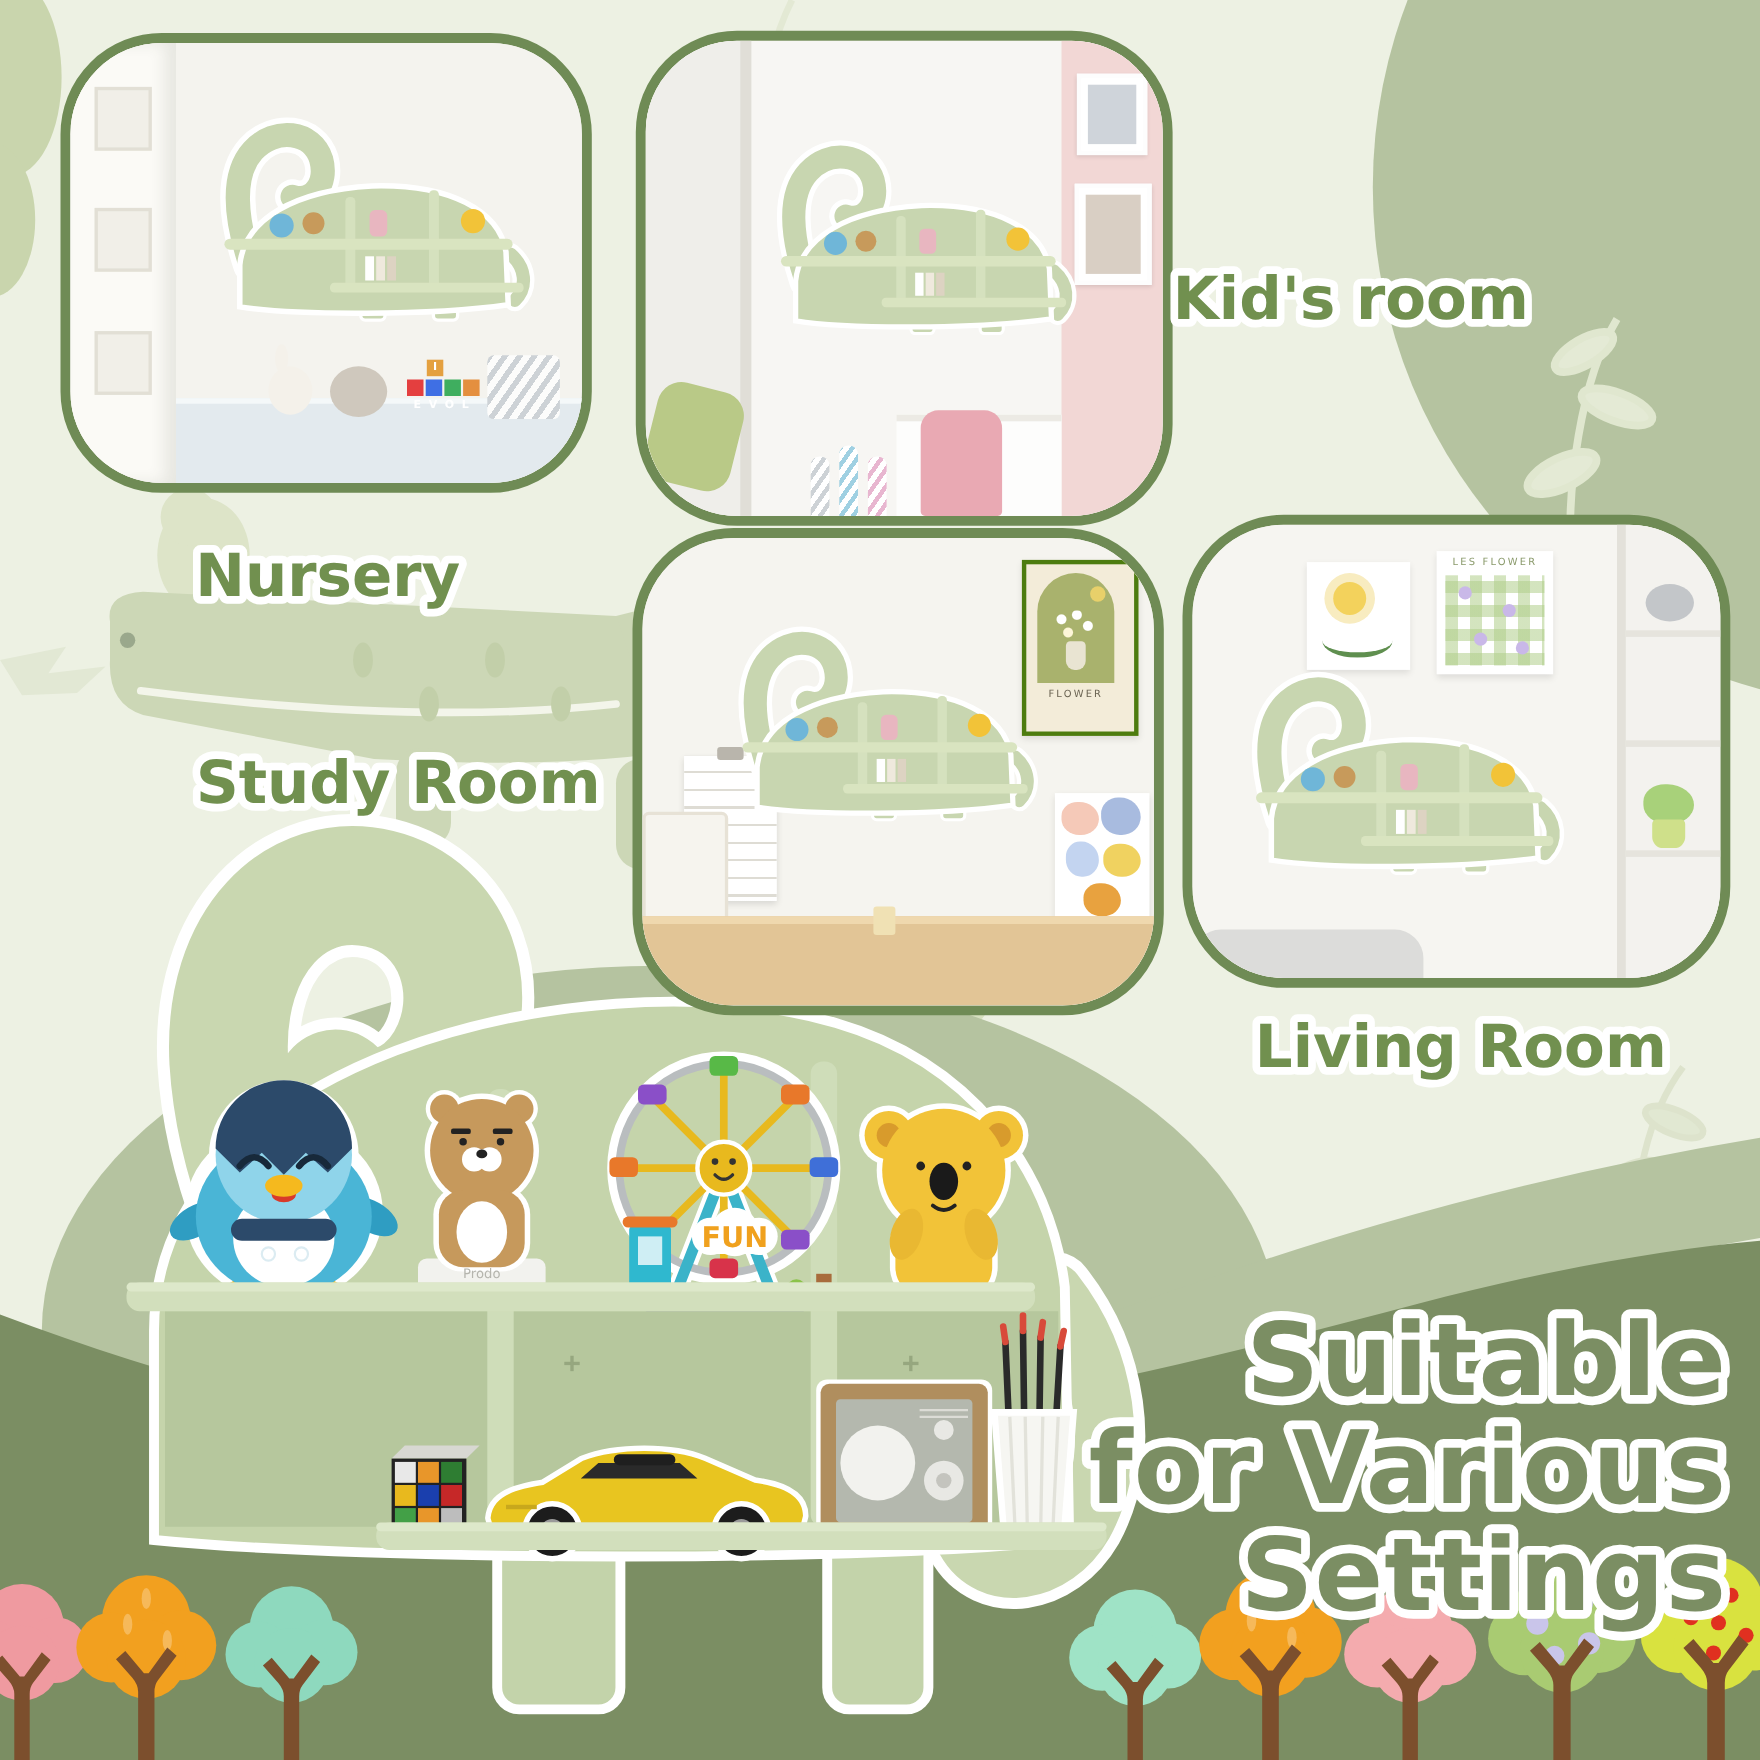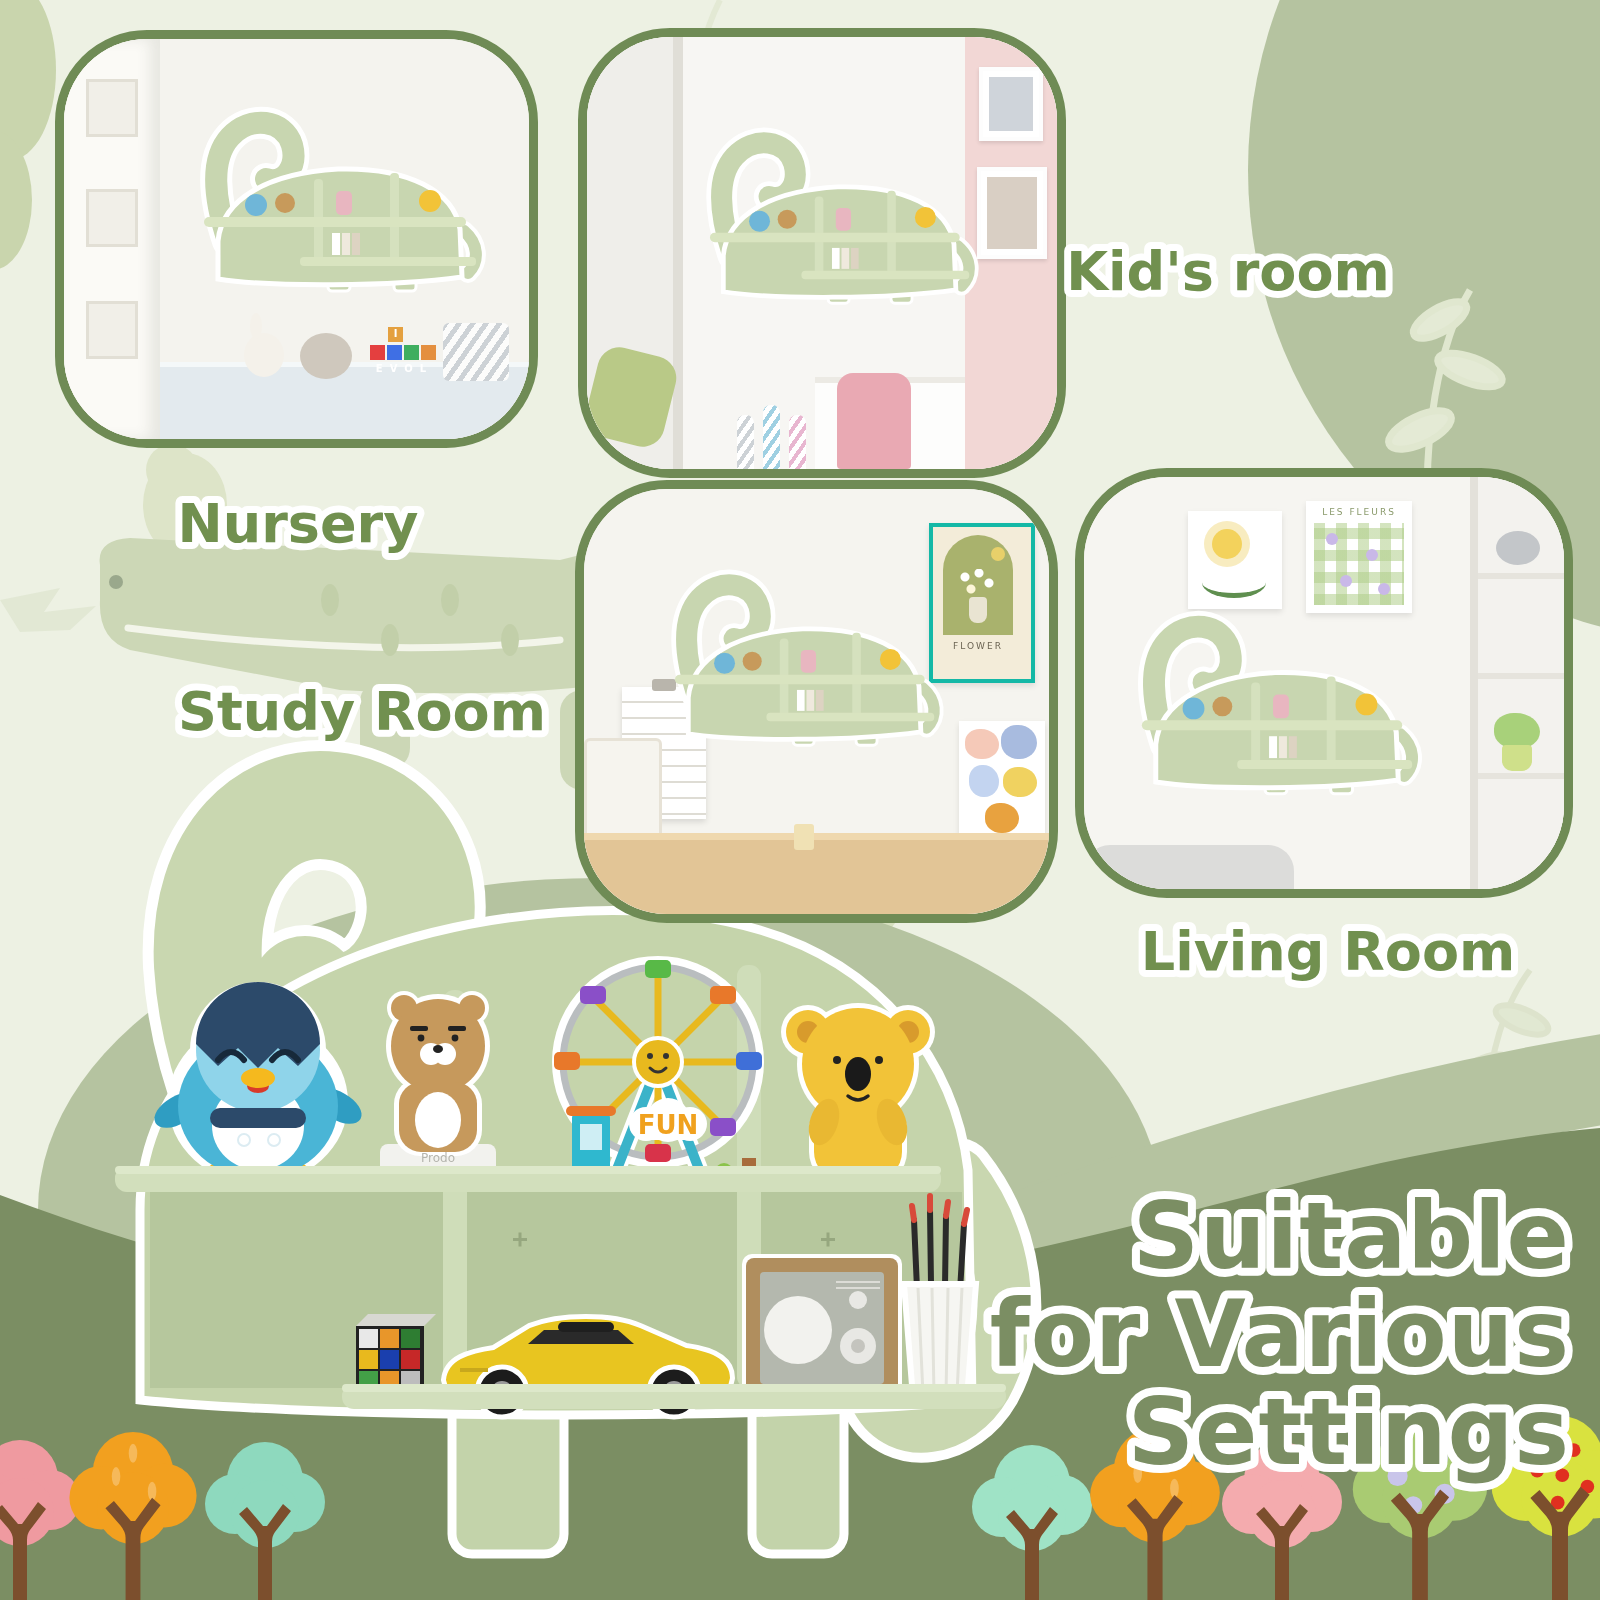--- a/index.html
+++ b/index.html
@@ -36,21 +36,21 @@
   .kid-desk{right:92px;bottom:0;width:150px;height:86px;background:#fdfdfc;border-top:6px solid #eceae4;}
   .kid-chair{right:146px;bottom:0;width:74px;height:96px;background:#e9a9b3;border-radius:16px 16px 4px 4px;}
   .kid-pillow{left:4px;bottom:26px;width:80px;height:92px;background:#b9c987;border-radius:22px;transform:rotate(14deg);}
   .roll{bottom:0;width:17px;height:54px;border-radius:8px 8px 0 0;}
 
   
   .stu-wall{left:0;top:0;right:0;bottom:0;background:#f5f4ef;}
   .stu-clip{left:38px;top:198px;width:84px;height:132px;background:#fff;box-shadow:0 3px 6px rgba(0,0,0,.12);
     background-image:repeating-linear-gradient(#fff 0 14px,#dedcd4 14px 16px);}
   .stu-clip i{left:30px;top:-8px;width:24px;height:12px;background:#b9b5ac;border-radius:3px;}
-  .stu-poster{right:14px;top:34px;width:98px;height:152px;background:#f3ecd9;border:4px solid #14b8a6;box-shadow:0 3px 6px rgba(0,0,0,.1);}
+  .stu-poster{right:14px;top:20px;width:98px;height:152px;background:#f3ecd9;border:4px solid #4d7c0f;box-shadow:0 3px 6px rgba(0,0,0,.1);}
   .stu-arch{left:10px;top:8px;width:70px;height:100px;background:#a9b26d;border-radius:35px 35px 0 0;}
   .stu-poster small{left:0;top:114px;width:90px;text-align:center;font-size:9px;letter-spacing:2px;color:#6b6453;}
   .stu-art{right:4px;top:232px;width:86px;height:122px;background:#fff;box-shadow:0 3px 6px rgba(0,0,0,.1);}
   .blob{border-radius:45% 55% 50% 50%;}
   .stu-desk{left:0;right:0;bottom:0;height:74px;background:#e2c596;border-top:7px solid #efd8ae;}
   .stu-drawer{left:0;bottom:60px;width:72px;height:110px;background:#f6f4ee;border:3px solid #e7e2d6;border-radius:6px;}
 
   
   .liv-wall{left:0;top:0;right:0;bottom:0;background:#f6f5f1;}
   .liv-card1{left:104px;top:34px;width:94px;height:98px;background:#fff;box-shadow:0 3px 6px rgba(0,0,0,.1);}
@@ -537,21 +537,21 @@
     <div style="left:210px;bottom:64px;width:20px;height:26px;background:#f0e1b4;border-radius:3px"></div>
   </div>
 
   <div class="photo" id="photo-living">
     <div class="liv-wall"></div>
     <div class="liv-card1">
       <span style="position:absolute;left:24px;top:18px;width:30px;height:30px;border-radius:50%;background:#f3d25c;box-shadow:0 0 0 8px #f8ecc0"></span>
       <span style="position:absolute;left:14px;top:56px;width:64px;height:26px;border-bottom:5px solid #5f8f4f;border-radius:50%"></span>
     </div>
     <div class="liv-card2">
-      <small>LES FLEURS</small>
+      <small>LES FLOWER</small>
       <div class="liv-check">
         <span style="position:absolute;left:12px;top:10px;width:12px;height:12px;border-radius:50%;background:#c9b8e8"></span>
         <span style="position:absolute;left:52px;top:26px;width:12px;height:12px;border-radius:50%;background:#c9b8e8"></span>
         <span style="position:absolute;left:26px;top:52px;width:12px;height:12px;border-radius:50%;background:#c9b8e8"></span>
         <span style="position:absolute;left:64px;top:60px;width:12px;height:12px;border-radius:50%;background:#c9b8e8"></span>
       </div>
     </div>
     <svg style="left:36px;top:108px;width:318px;height:214px" viewBox="0 0 320 215">
         <use href="#minidino"></use>
       </svg>

